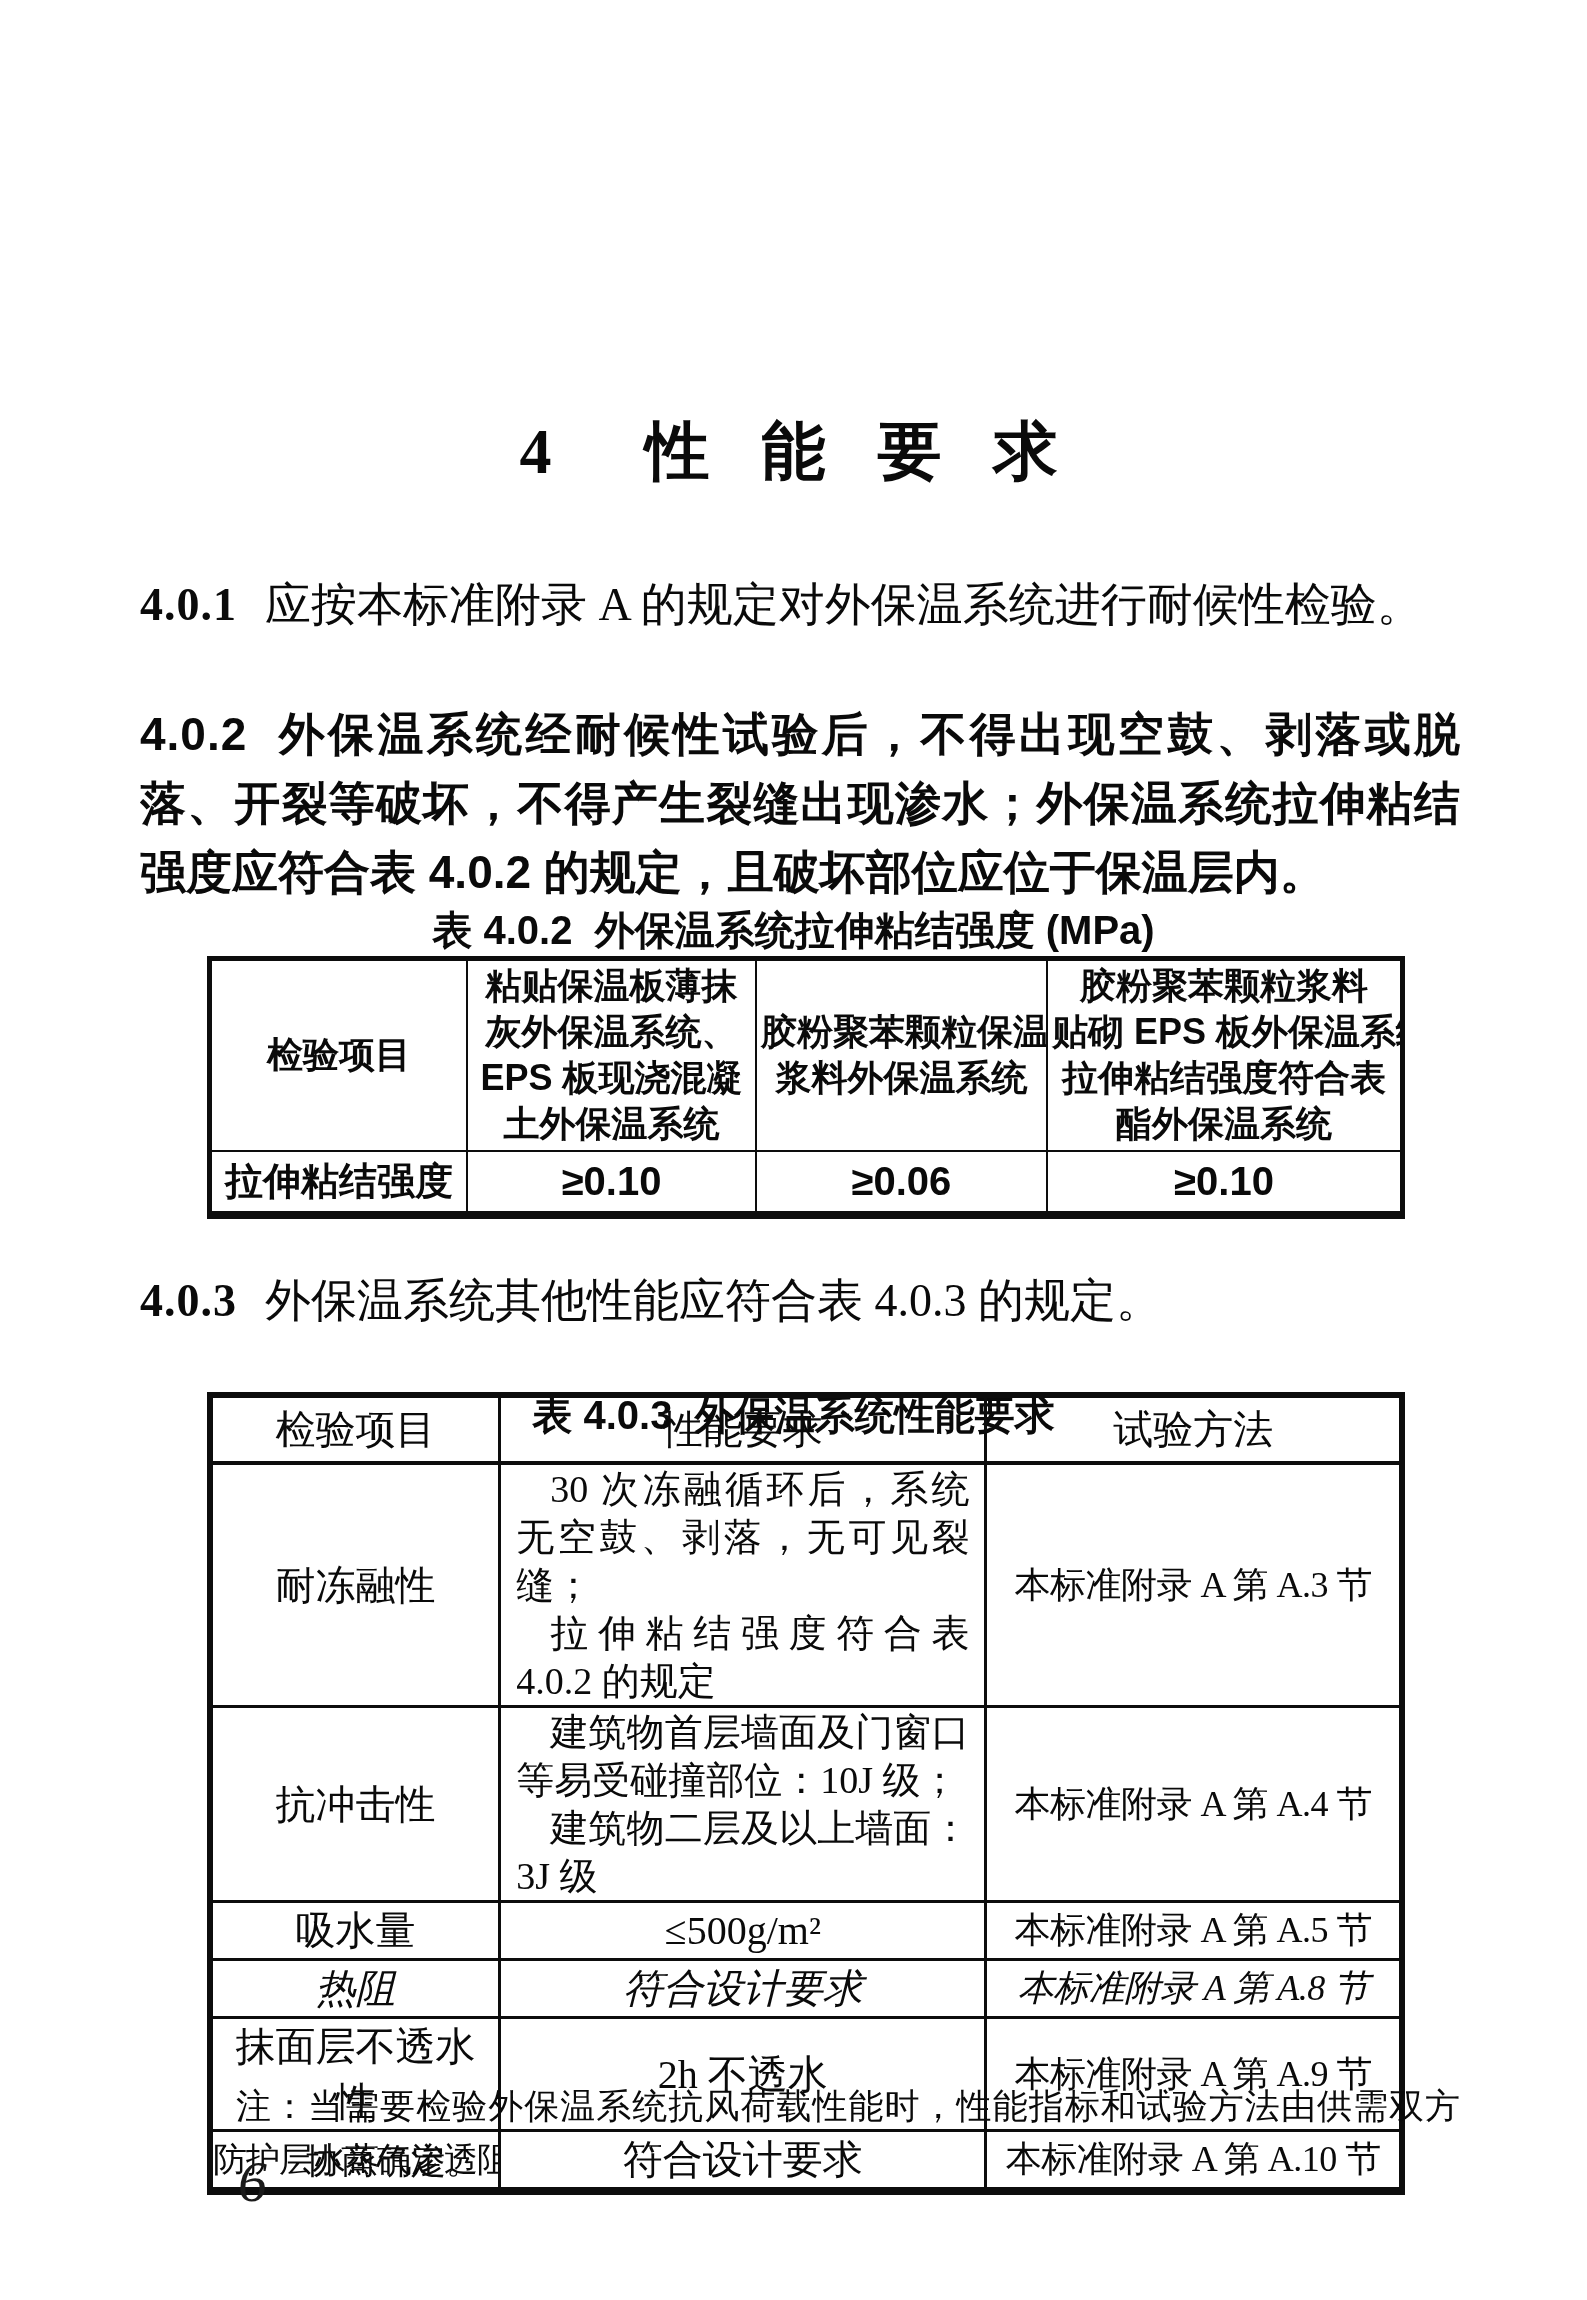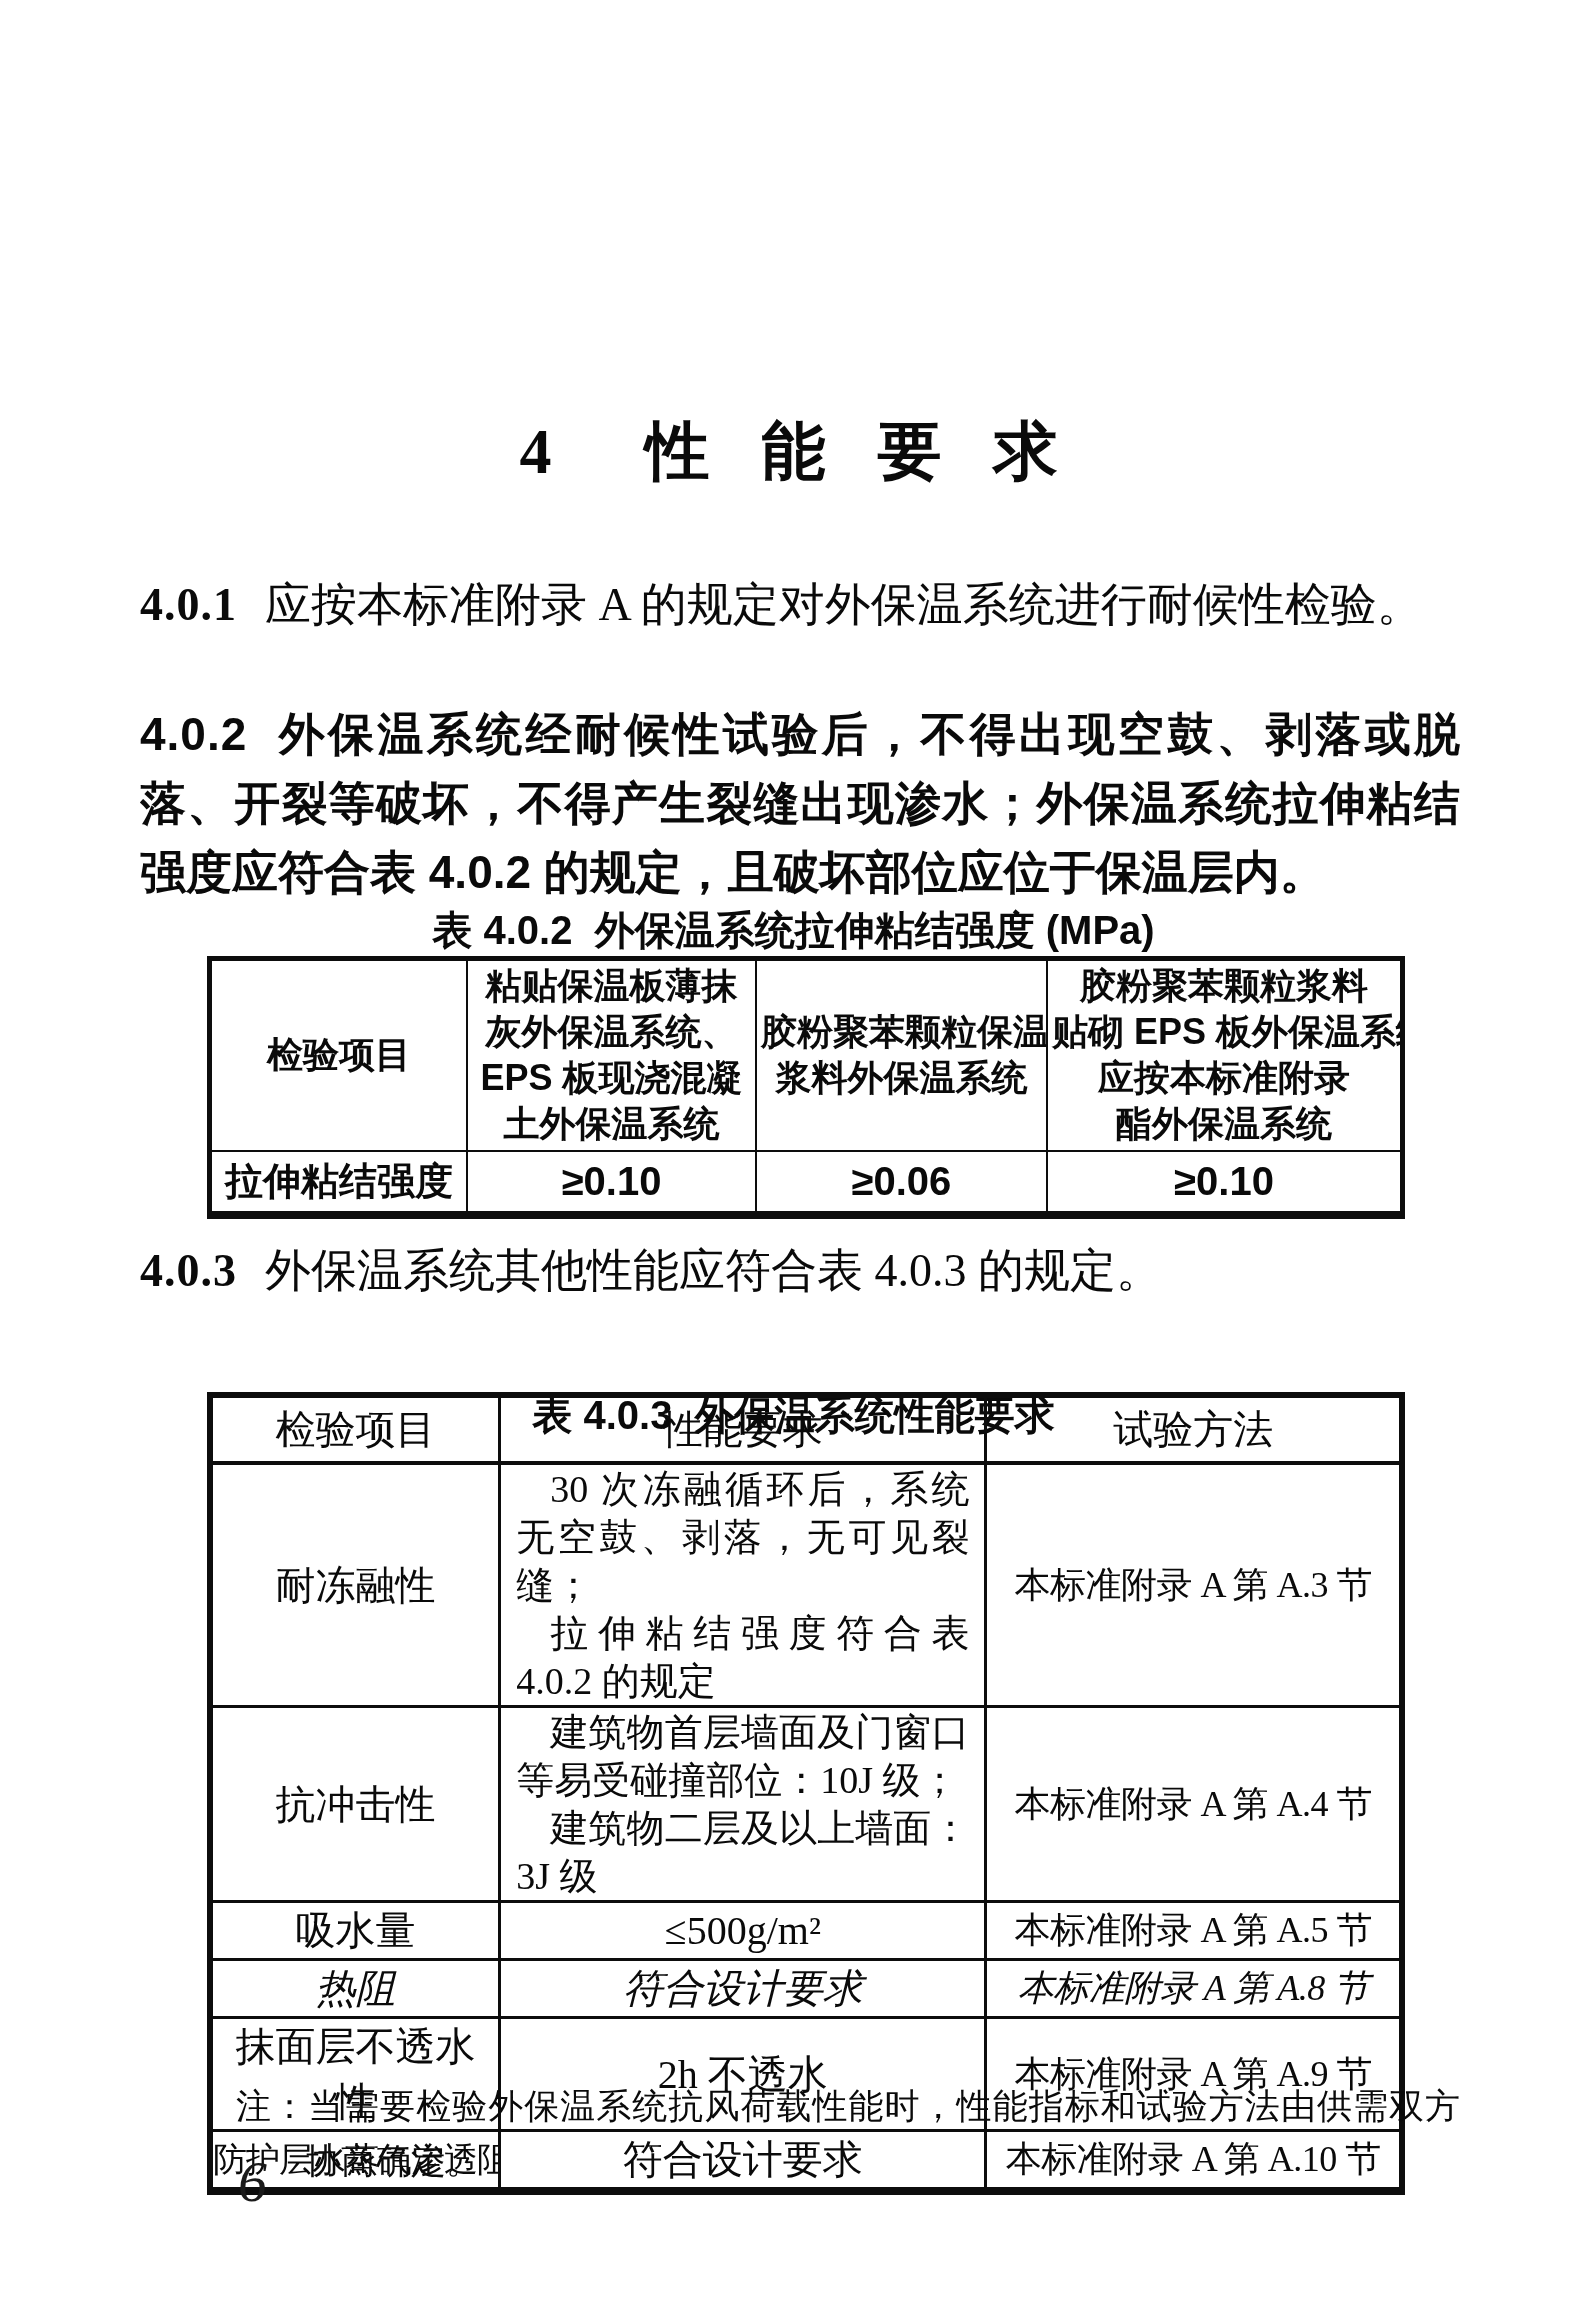--- a/index.html
+++ b/index.html
@@ -36,21 +36,21 @@
     left: 140px;
     width: 1320px;
     font-size: 46px;
     line-height: 69px;
     text-align: justify;
     color: #0a0a0a;
   }
   .clause .cnum { font-weight: bold; margin-right: 28px; letter-spacing: 1px; }
   .c401 { top: 570px; }
   .c402 { top: 700px; font-weight: bold; font-family: "Liberation Sans", sans-serif; }
-  .c403 { top: 1236px; }
+  .c403 { top: 1266px; }
 
   
   .tbl-caption {
     position: absolute;
     left: 0;
     width: 100%;
     text-align: center;
     font-size: 40px;
     font-weight: bold;
     font-family: "Liberation Sans", sans-serif;
@@ -201,21 +201,21 @@
           <div class="hline">EPS 板现浇混凝</div>
           <div class="hline">土外保温系统</div>
         </td>
         <td>
           <div class="hline">胶粉聚苯颗粒保温</div>
           <div class="hline">浆料外保温系统</div>
         </td>
         <td>
           <div class="hline">胶粉聚苯颗粒浆料</div>
           <div class="hline">贴砌 EPS 板外保温系统、</div>
-          <div class="hline">应按本标准附录</div>
+          <div class="hline">拉伸粘结强度符合表</div>
           <div class="hline">酯外保温系统</div>
         </td>
       </tr>
       <tr class="data">
         <td>拉伸粘结强度</td>
         <td>≥0.10</td>
         <td>≥0.06</td>
         <td>≥0.10</td>
       </tr>
     </tbody>

